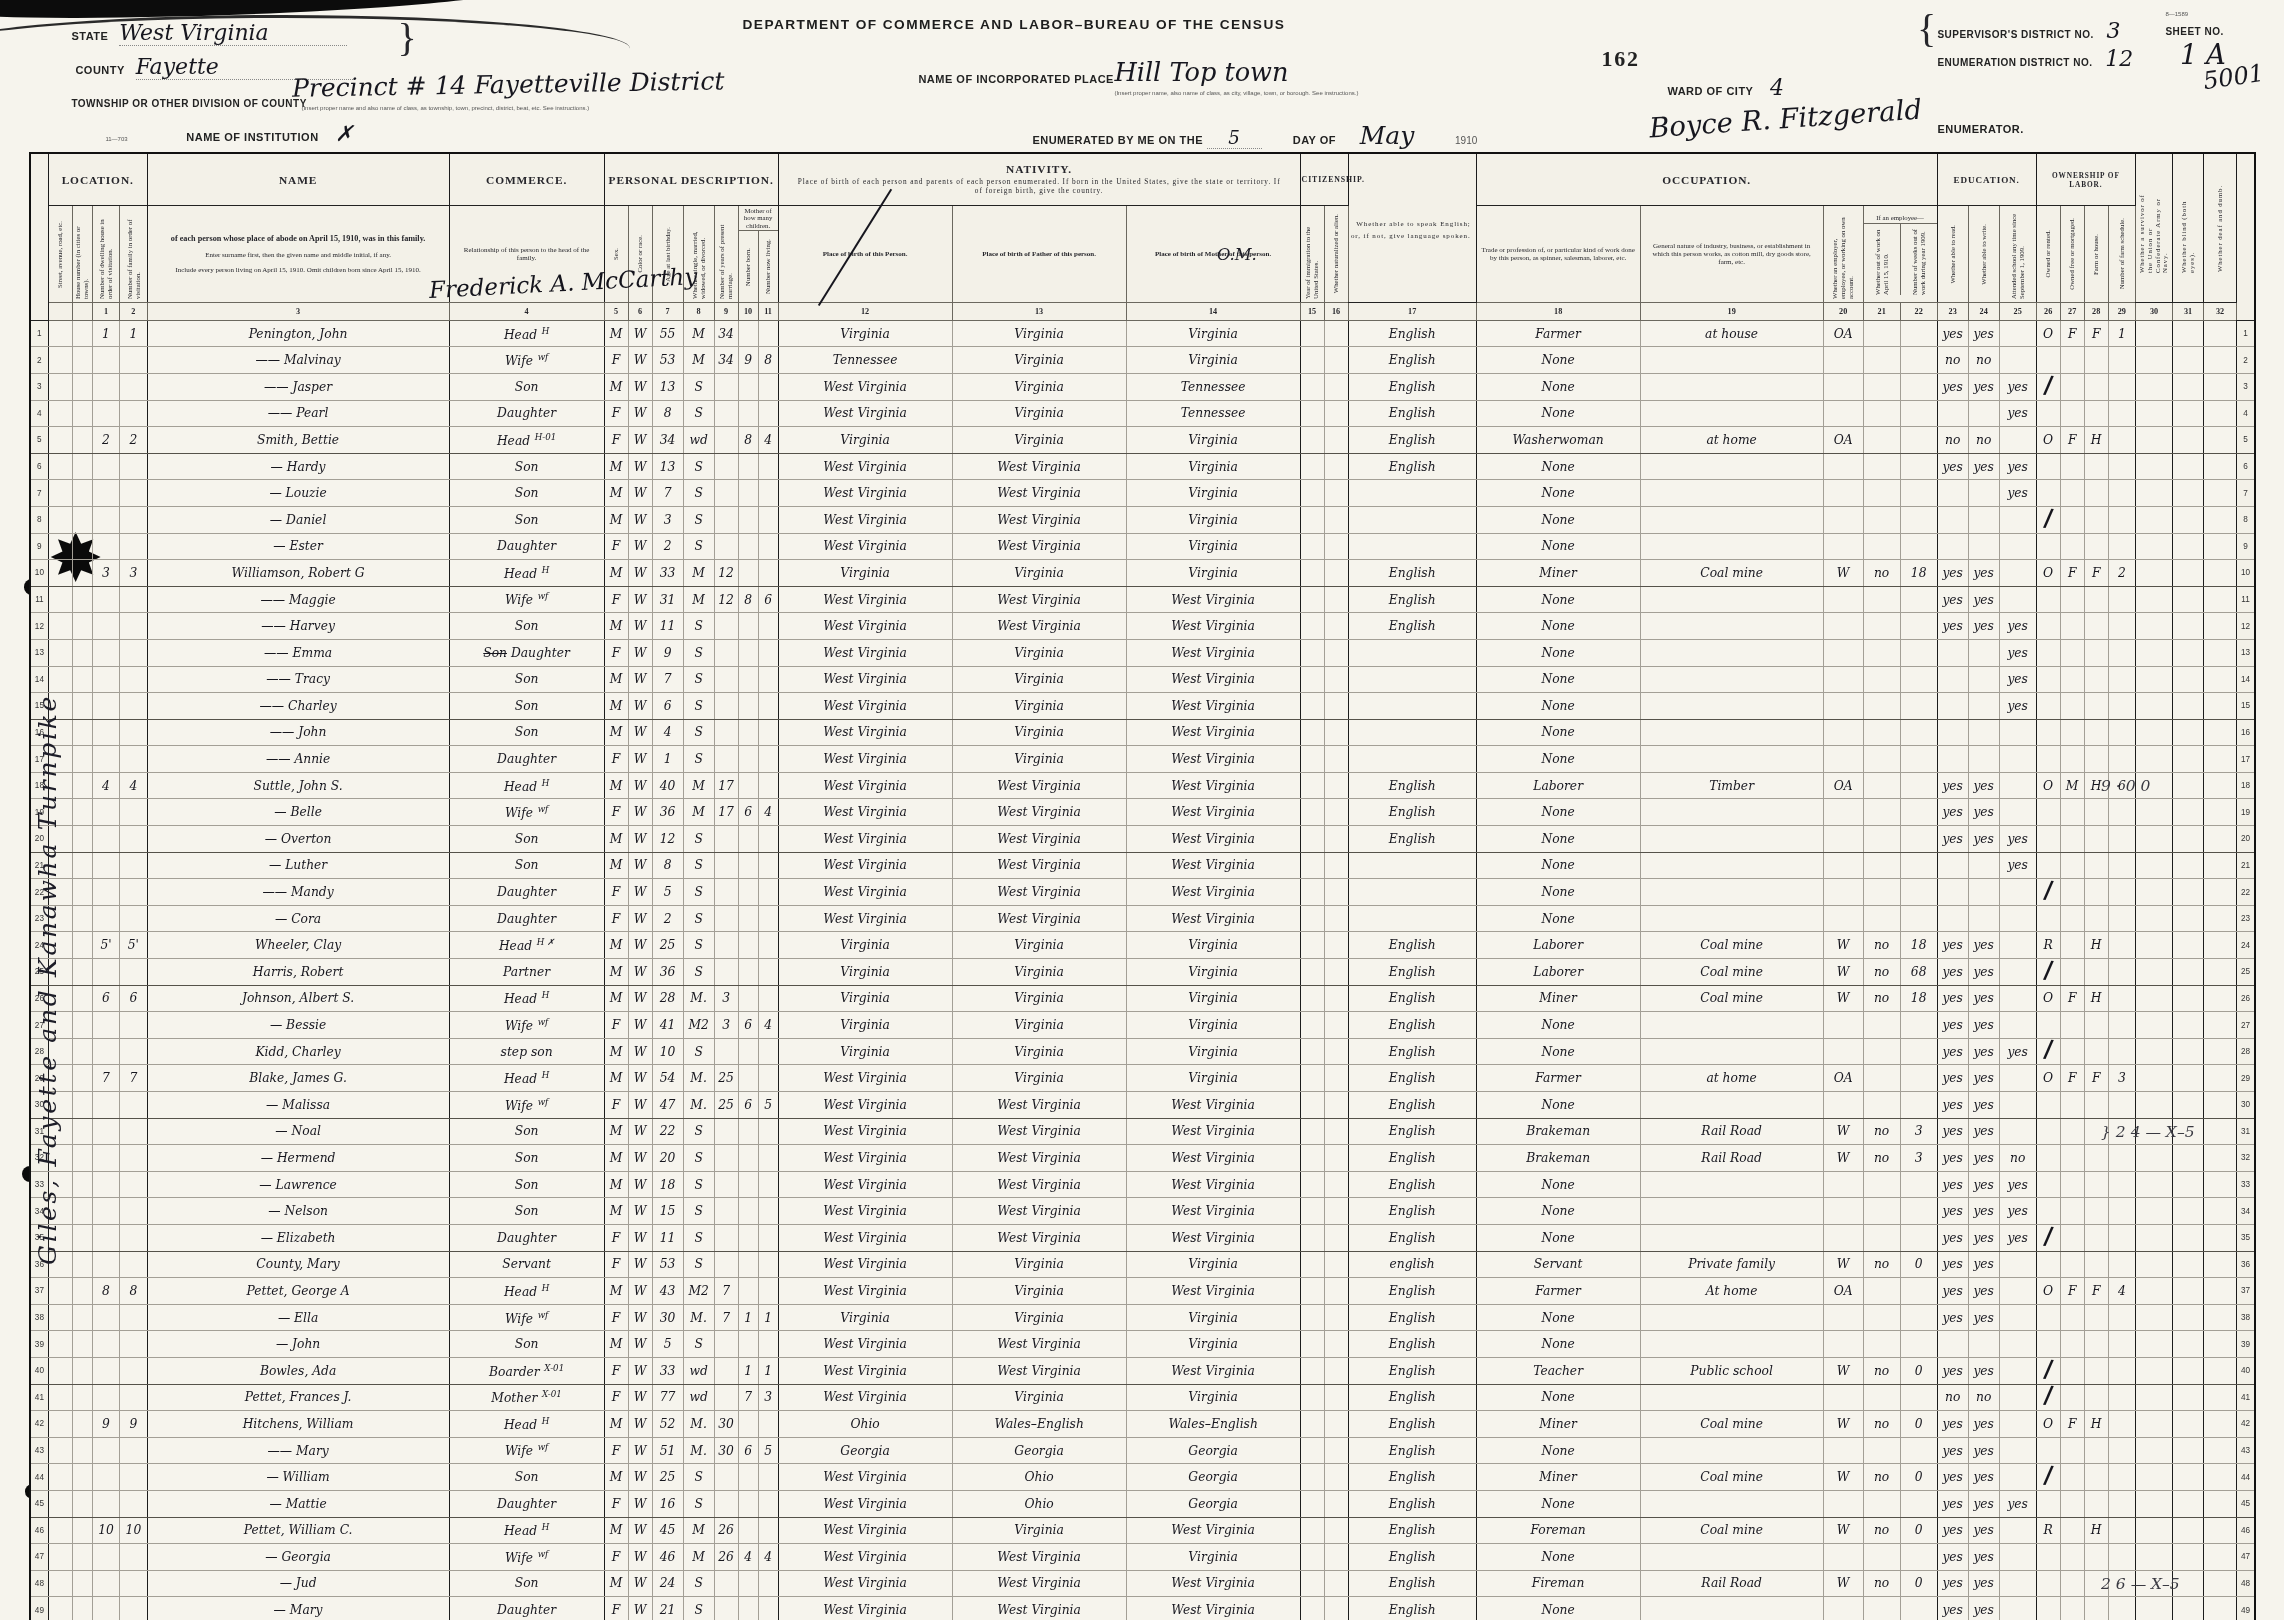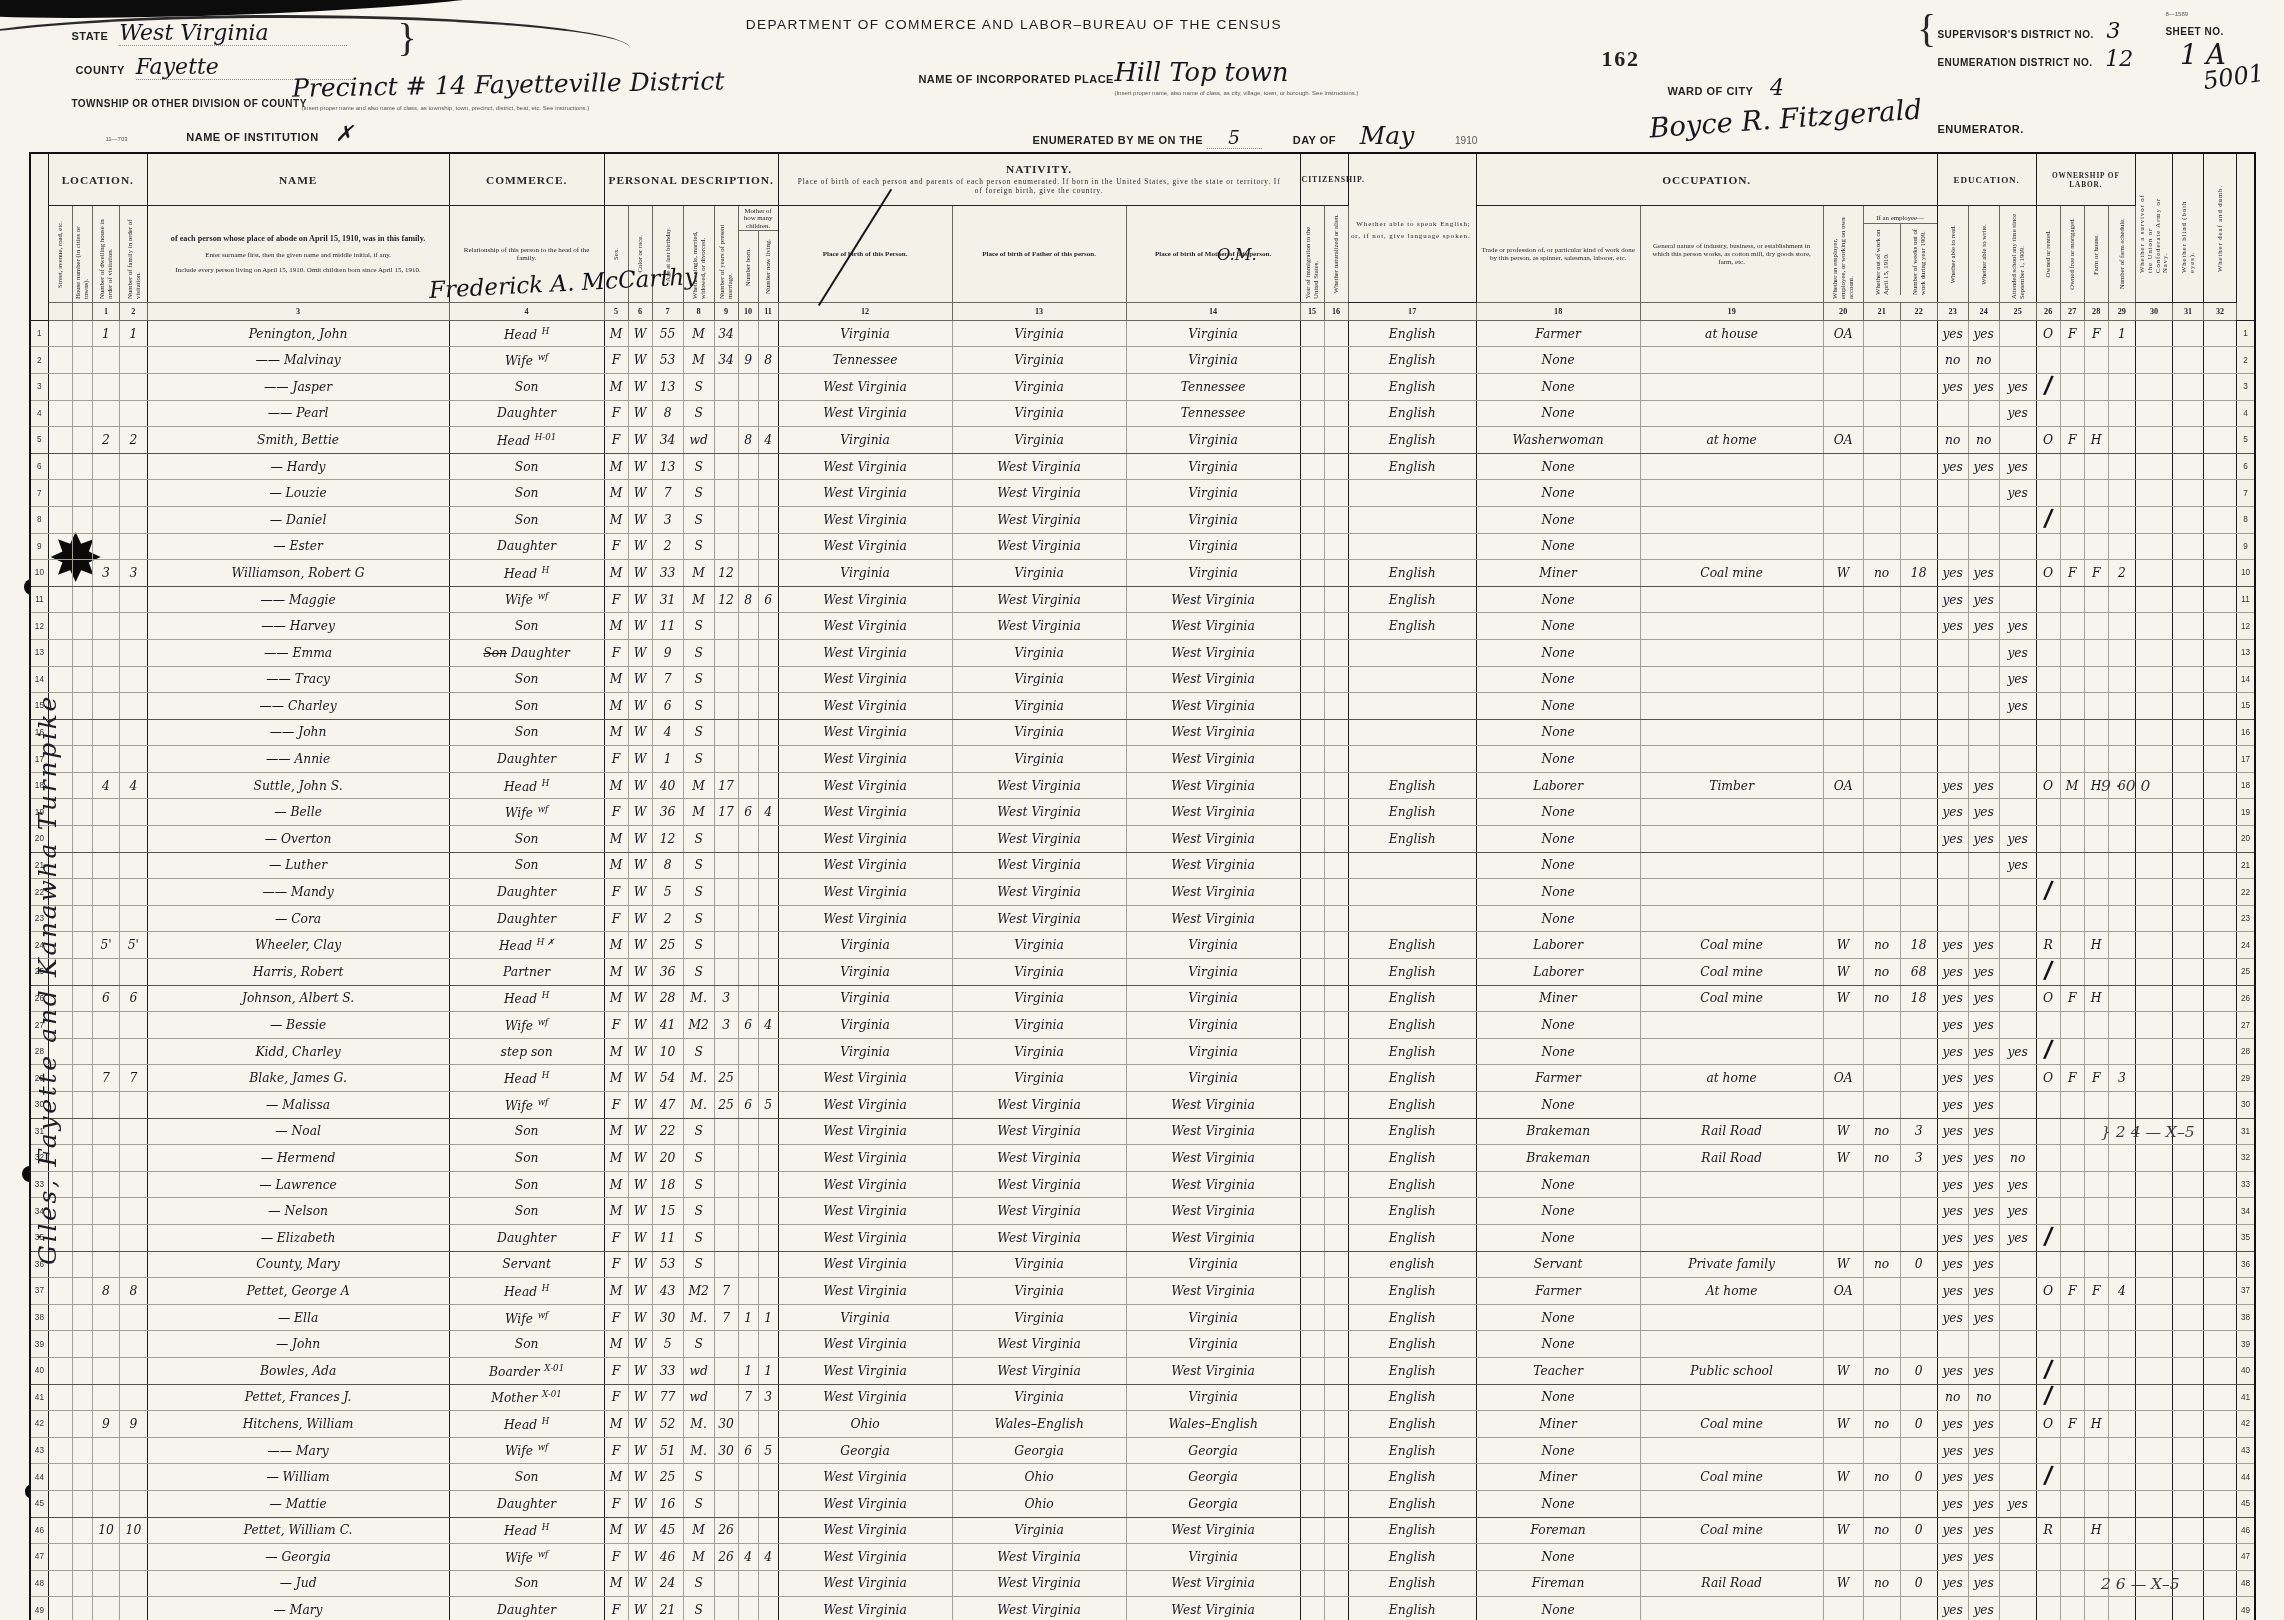--- a/index.html
+++ b/index.html
@@ -13,21 +13,21 @@
   
   .hw, .hw td{font-family:"DejaVu Serif",serif;font-style:italic;color:#17171f;}
   .hwbig{font-size:22px;}
   
   .hdr{position:absolute;left:27.4px;top:5.5px;width:2229px;height:144px;}
   .lbl{font-family:"Liberation Sans",sans-serif;font-size:11px;letter-spacing:0.5px;color:#222;
        text-transform:uppercase;font-weight:bold;}
   .tiny{font-family:"Liberation Sans",sans-serif;font-size:6px;color:#555;}
   .fill{border-bottom:0.9px dotted #888;display:inline-block;}
   .brace{font-size:40px;font-weight:400;line-height:.8;}
-  .dept{font-family:"Liberation Sans",sans-serif;font-weight:normal;font-size:13.7px;letter-spacing:1.4px;color:#1d1d1d;}
+  .dept{font-family:"Liberation Sans",sans-serif;font-weight:bold;font-size:13.7px;letter-spacing:1.4px;color:#1d1d1d;}
   .title{font-family:"Liberation Sans",sans-serif;font-weight:bold;font-size:25px;letter-spacing:0.9px;color:#141414;}
   .stamp{font-family:"Liberation Serif",serif;font-weight:bold;font-size:22px;color:#222;letter-spacing:1.8px;}
   
   table.census{position:absolute;left:29px;top:152px;border-collapse:collapse;table-layout:fixed;
                width:2220px;border:2.7px solid #111;}
   .census th,.census td{border:0.9px solid #a39f96;overflow:visible;}
   .census thead th{border-color:#6b685f;background:#f3f1e8;}
   .census thead .h1 th{height:49px;font-family:"Liberation Serif",serif;font-weight:bold;
         font-size:11.4px;letter-spacing:0.9px;text-align:center;border-bottom:1.8px solid #222;}
   .census thead .h2 th{height:93px;font-weight:normal;vertical-align:middle;}

